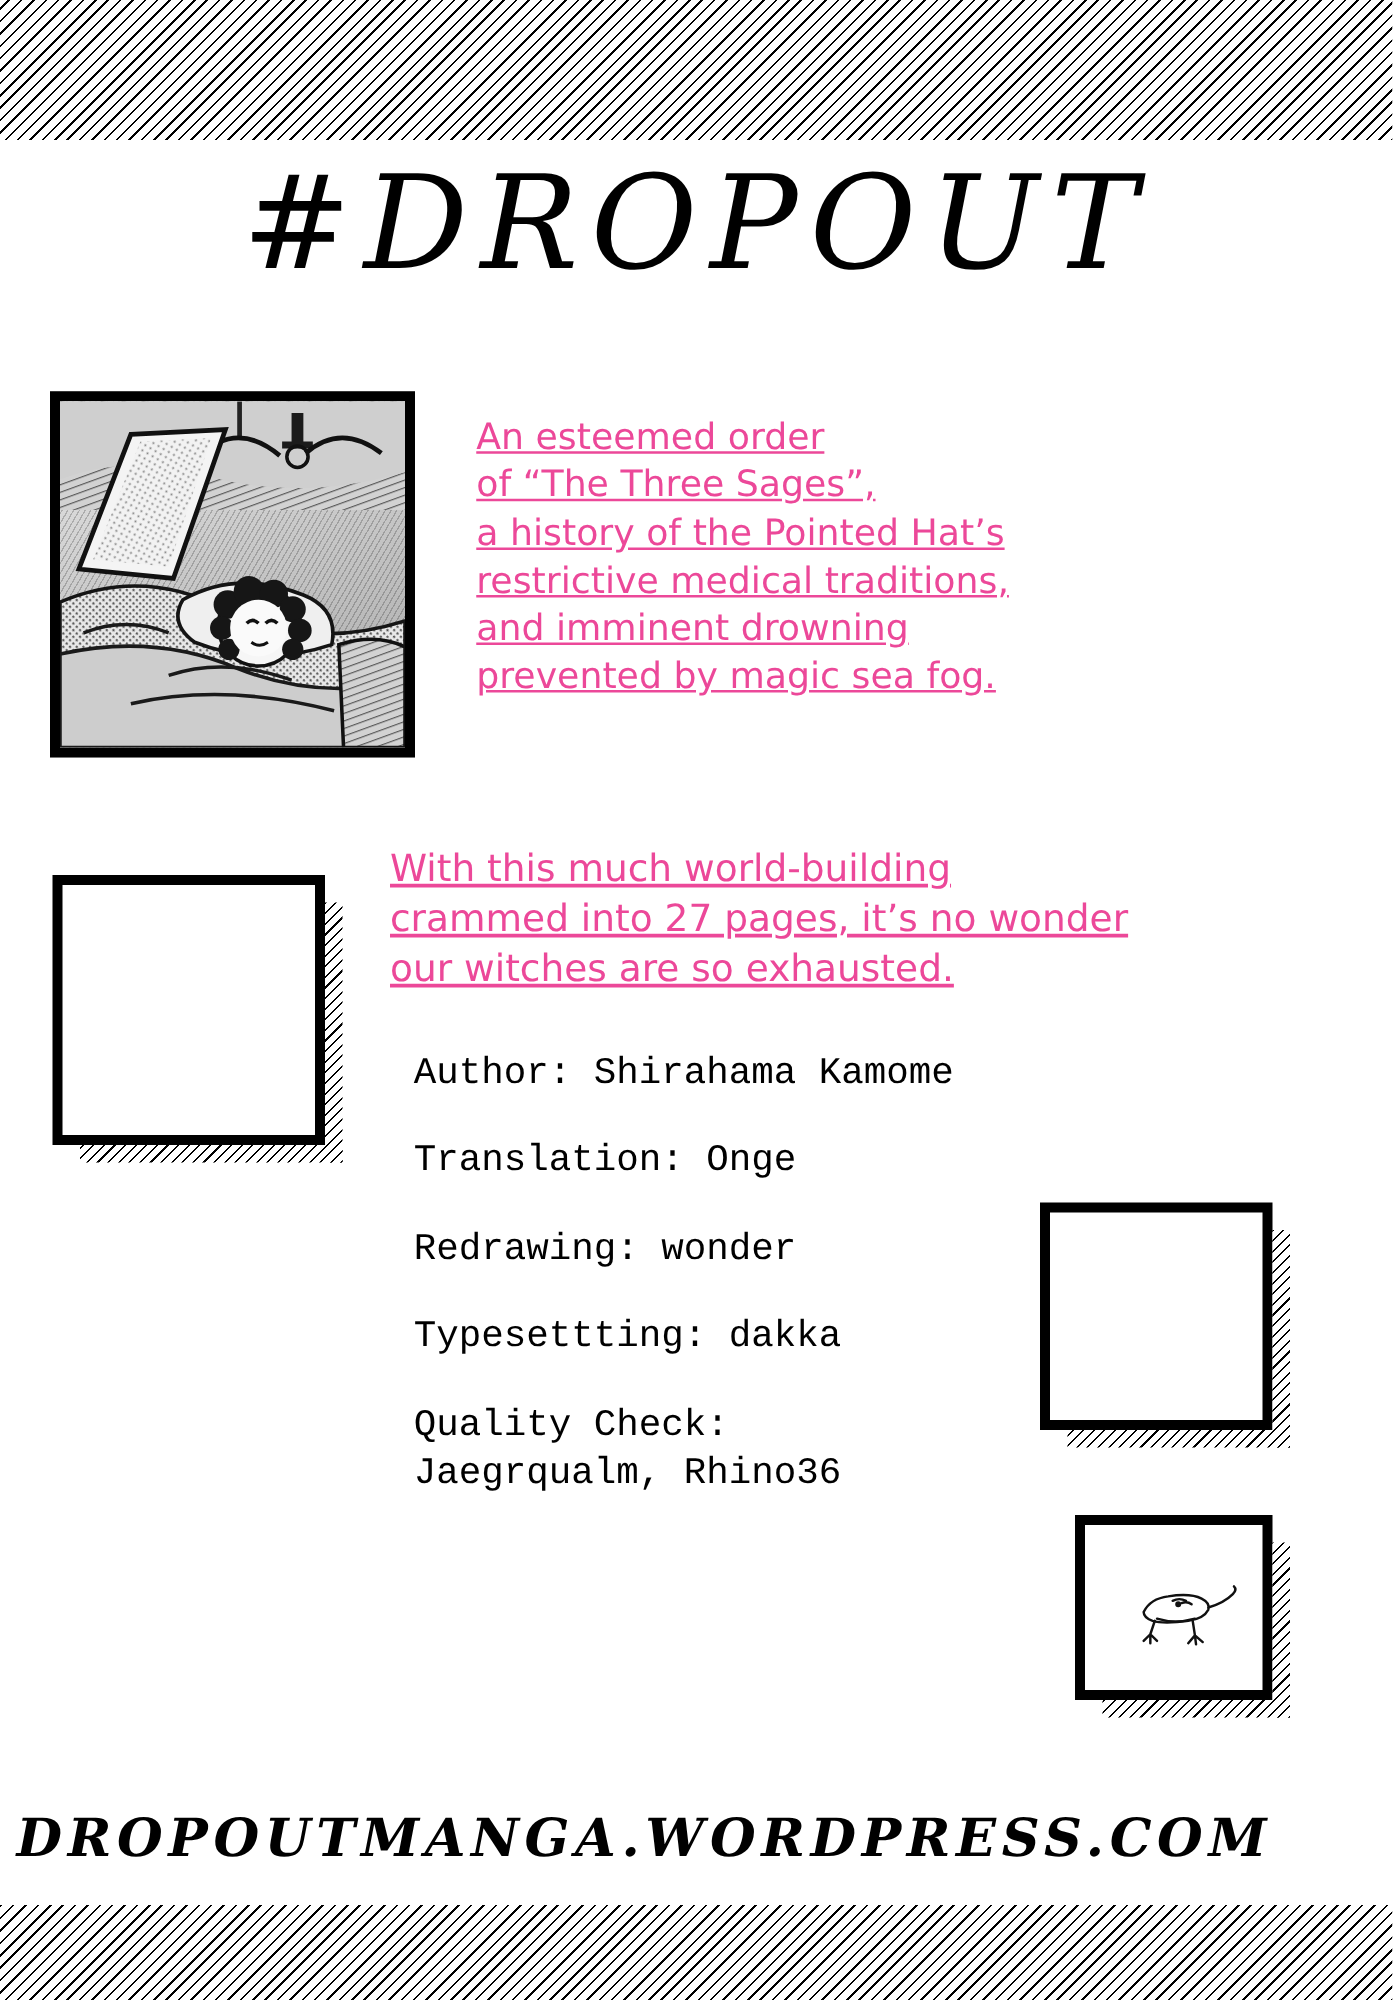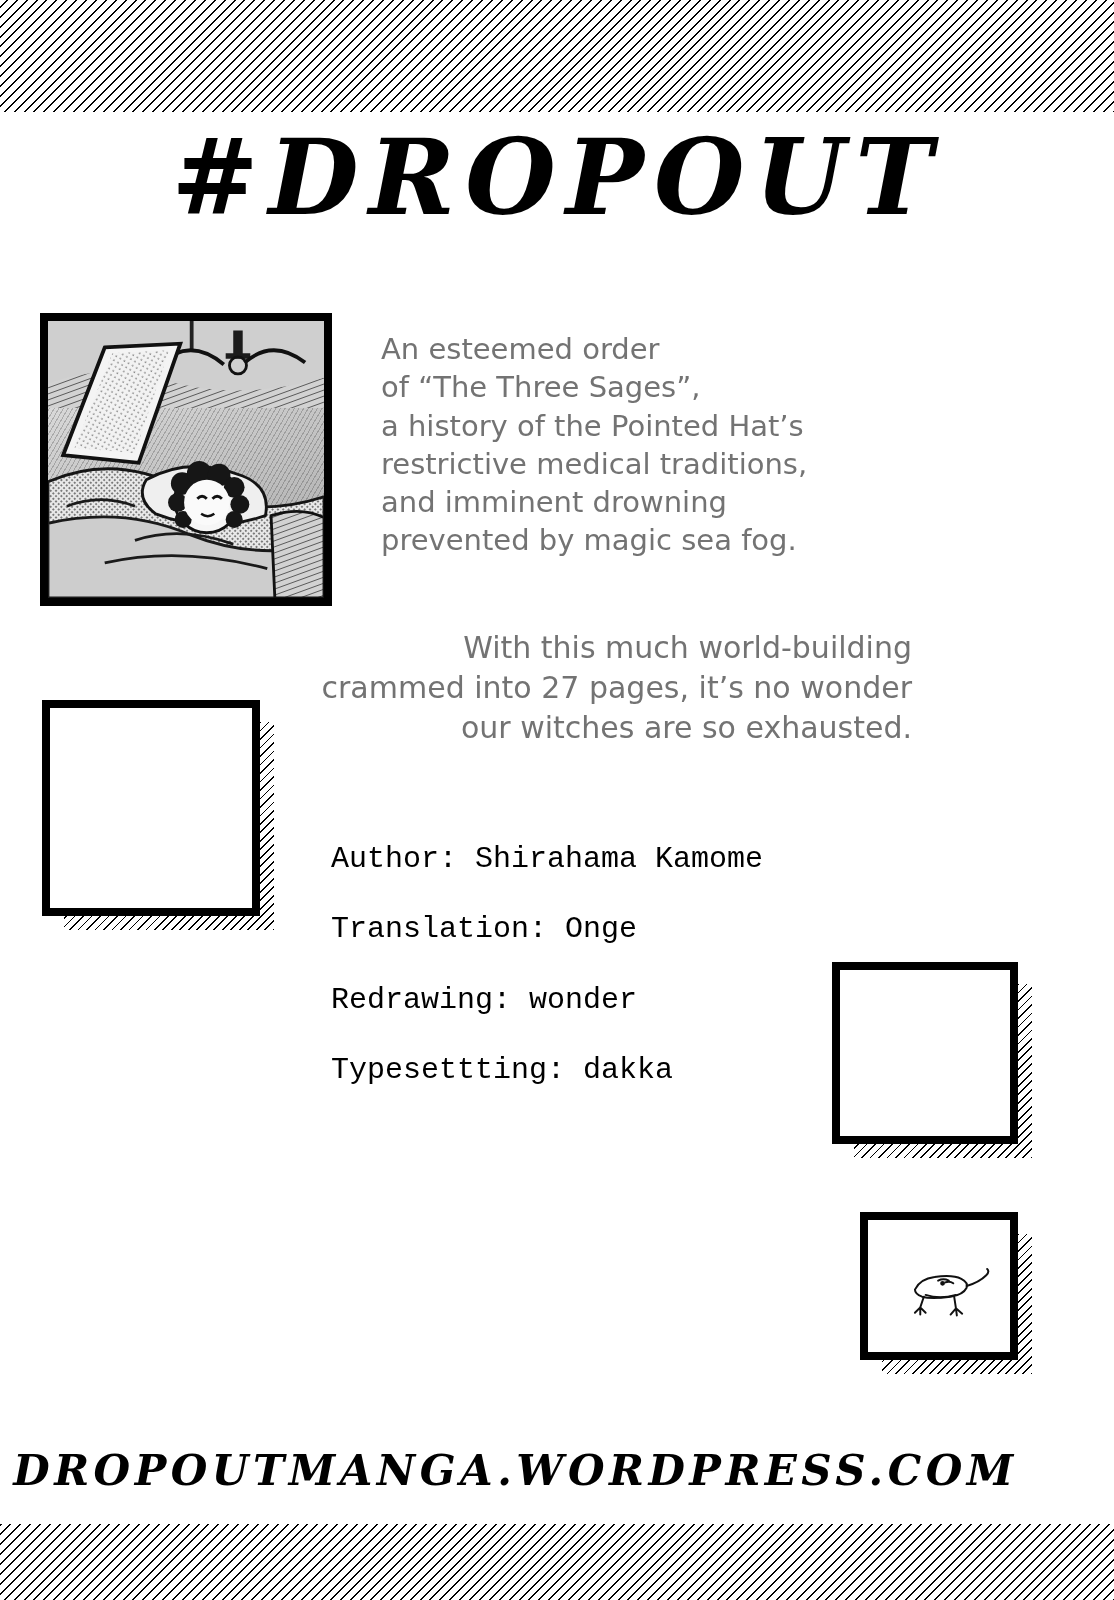--- a/index.html
+++ b/index.html
@@ -32,21 +32,21 @@
 
   
   #title {
     position: absolute;
     top: 126px;
     left: 0;
     width: 1114px;
     text-align: center;
     font-family: "DejaVu Serif", serif;
     font-style: italic;
-    font-weight: 700;
+    font-weight: 400;
     font-size: 104px;
     letter-spacing: 10px;
     line-height: 1.0;
     white-space: nowrap;
   }
 
   
   #footer-url {
     position: absolute;
     top: 1446px;
@@ -130,35 +130,35 @@
     width: 158px;
     height: 148px;
   }
 
   
   .body-text {
     position: absolute;
     font-family: "DejaVu Sans", sans-serif;
     font-size: 29px;
     line-height: 1.32;
-    color: #737373;
+    color: #ec4899;
     white-space: pre-line;
+    text-decoration: underline;
   }
   #synopsis {
     left: 381px;
     top: 330px;
     width: 560px;
   }
   #blurb {
     left: 312px;
-    top: 628px;
+    top: 676px;
     width: 600px;
     font-size: 30px;
     line-height: 1.34;
-    text-align: right;
   }
 
   
   #credits {
     position: absolute;
     left: 331px;
     top: 840px;
     width: 520px;
   }
   .credit-line {
@@ -252,20 +252,22 @@
 
 <div class="body-text" id="blurb">With this much world-building
 crammed into 27 pages, it’s no wonder
 our witches are so exhausted.</div>
 
 <div id="credits">
   <div class="credit-line">Author: Shirahama Kamome</div>
   <div class="credit-line">Translation: Onge</div>
   <div class="credit-line">Redrawing: wonder</div>
   <div class="credit-line">Typesettting: dakka</div>
+  <div class="credit-line">Quality Check:
+Jaegrqualm, Rhino36</div>
 </div>
 
 <div class="panel" id="panel-empty-right">
   <div class="shadow right"></div>
   <div class="shadow bottom"></div>
 </div>
 
 <div class="panel" id="panel-lizard">
   <svg viewBox="0 0 158 148" style="position:absolute;inset:0;width:100%;height:100%">
     <g fill="none" stroke="#111" stroke-width="2.2" stroke-linecap="round" stroke-linejoin="round">

